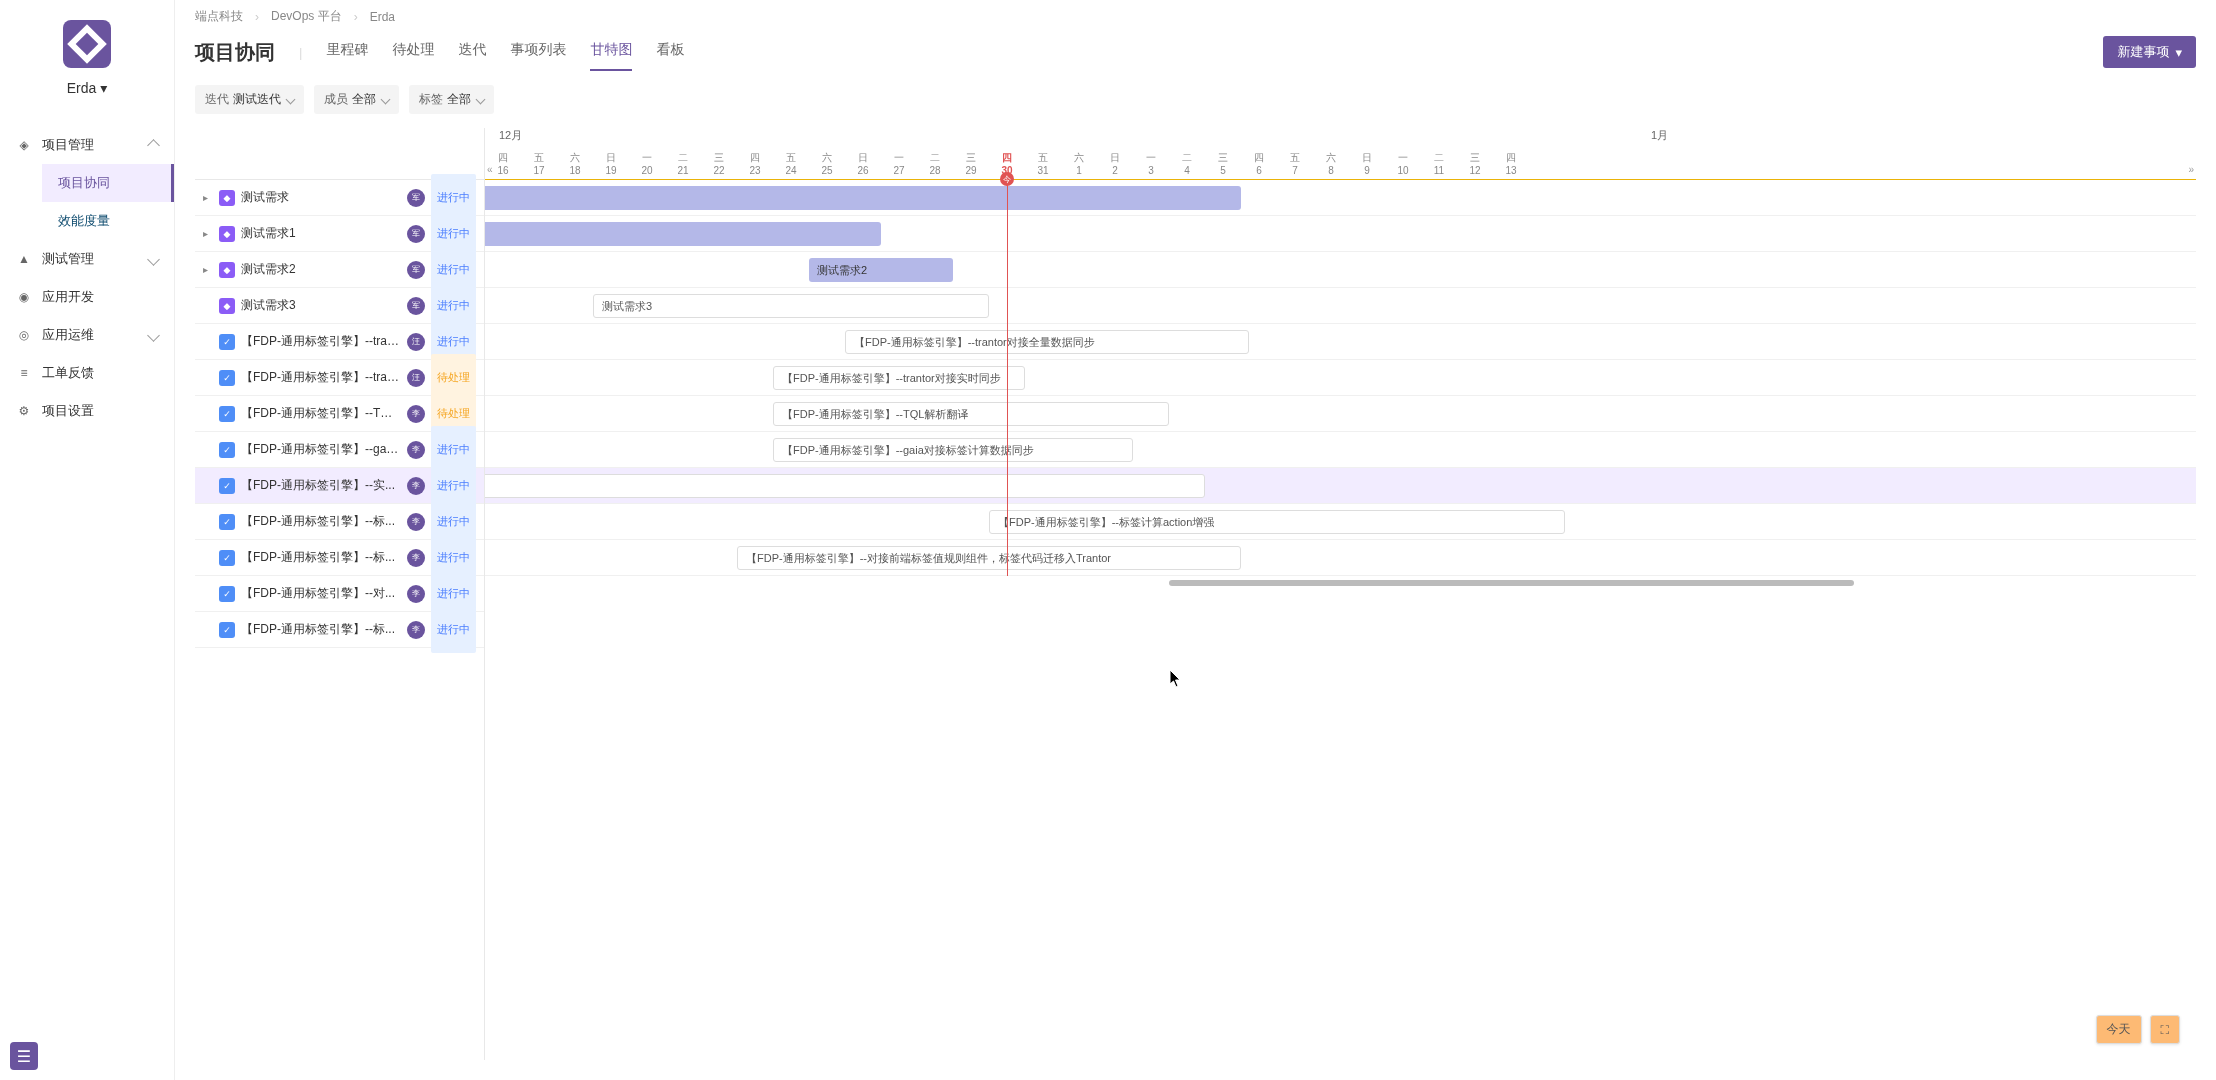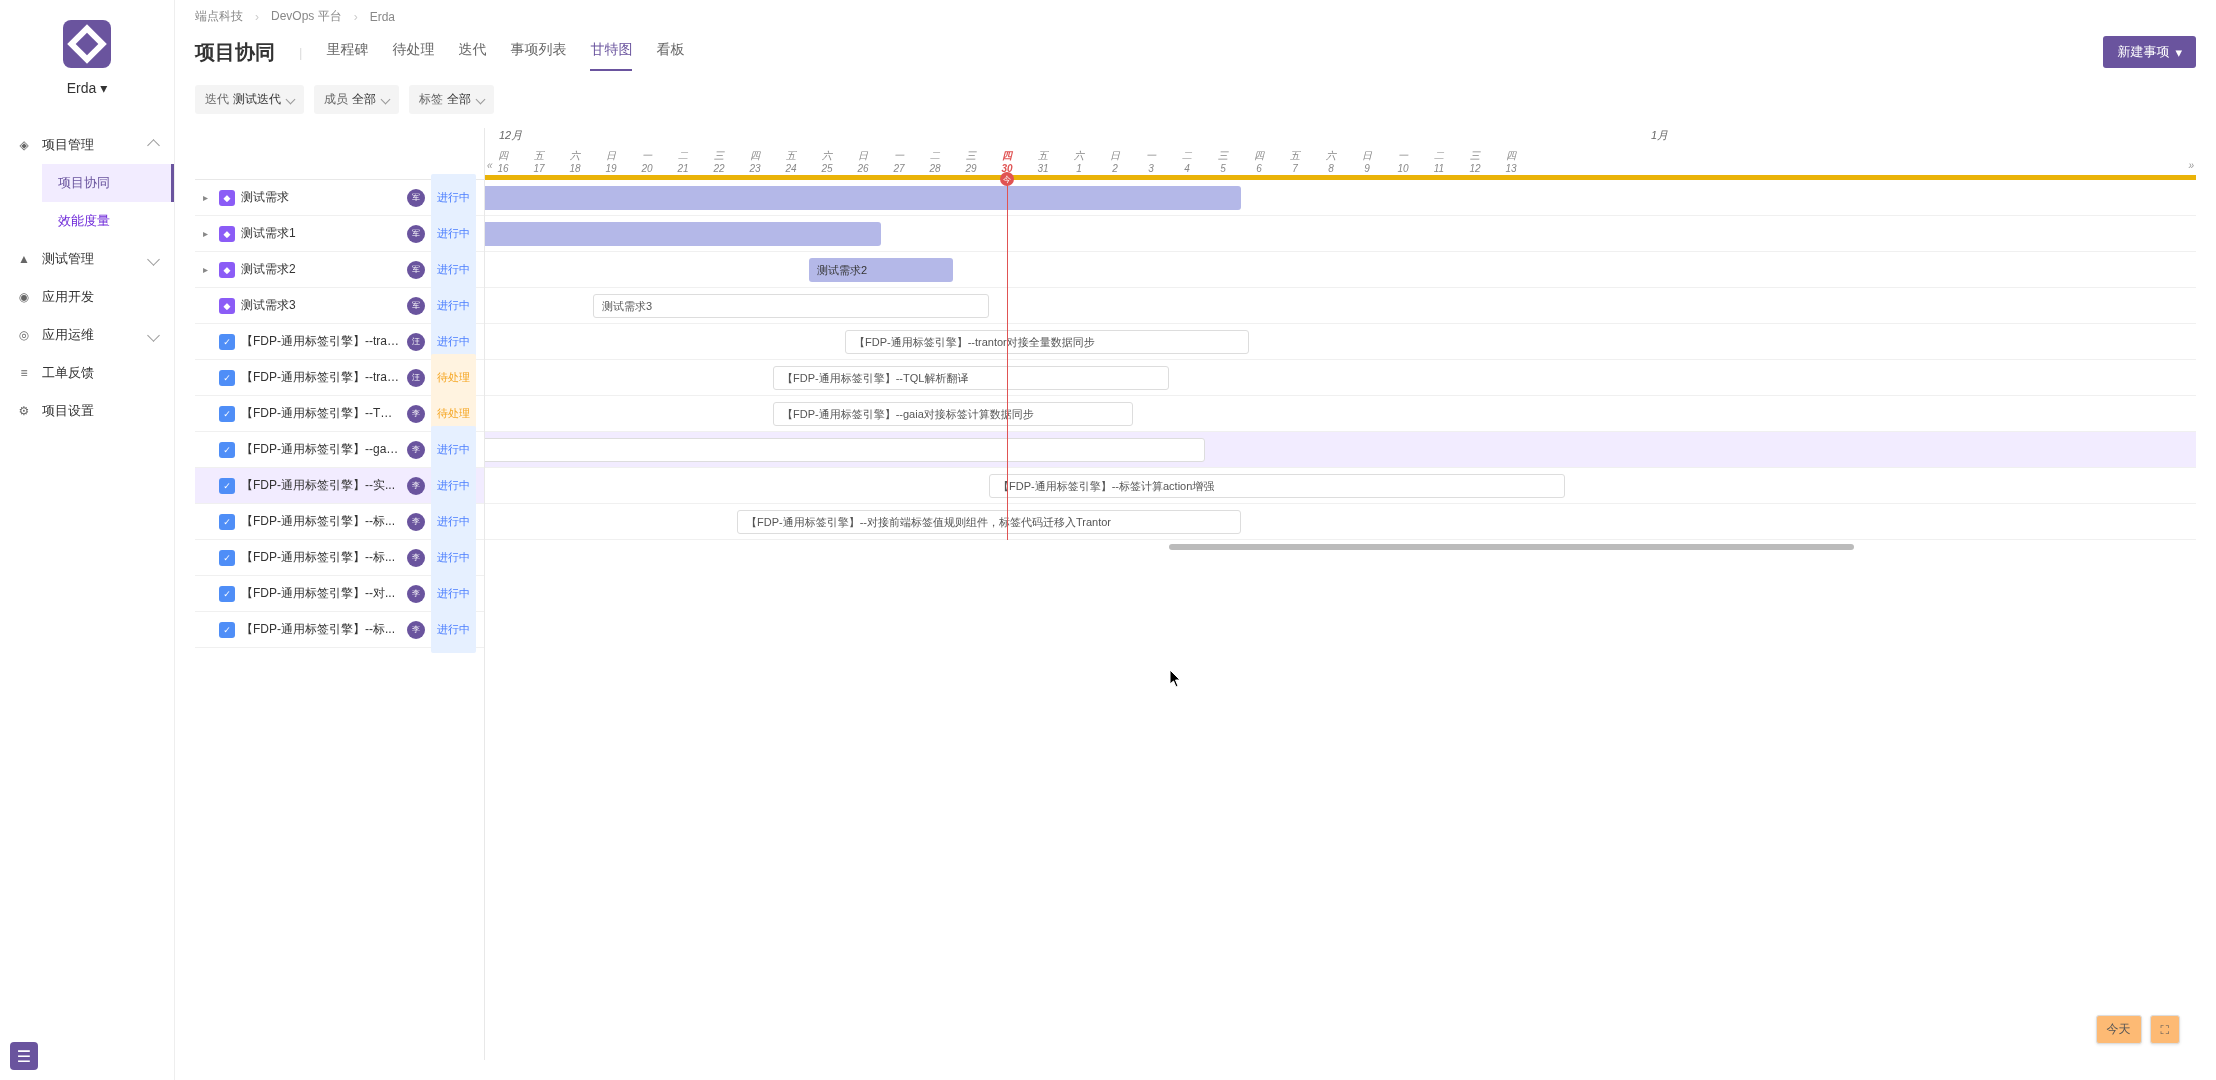--- a/index.html
+++ b/index.html
@@ -12,21 +12,21 @@
 .logo { width: 48px; height: 48px; background: #6a549e; border-radius: 8px; display: flex; align-items: center; justify-content: center; position: relative; }
 .logo-inner { width: 28px; height: 28px; background: #fff; transform: rotate(45deg); position: relative; }
 .logo-inner::after { content: ''; position: absolute; inset: 6px; background: #6a549e; }
 .org-name { margin-top: 12px; font-size: 14px; color: #333; display: flex; align-items: center; gap: 4px; }
 .nav { flex: 1; }
 .nav-item { display: flex; align-items: center; padding: 10px 16px; cursor: pointer; color: #333; gap: 10px; }
 .nav-item.expandable::after { content: ''; margin-left: auto; width: 8px; height: 8px; border-right: 1px solid #999; border-bottom: 1px solid #999; transform: rotate(45deg); }
 .nav-item.expanded::after { transform: rotate(-135deg); }
 .nav-icon { width: 16px; height: 16px; display: inline-flex; align-items: center; justify-content: center; }
 .nav-sub { padding-left: 42px; }
-.nav-sub-item { padding: 10px 16px; cursor: pointer; color: #6d28d9; }
+.nav-sub-item { padding: 10px 16px; cursor: pointer; color: #0c4a6e; }
 .nav-sub-item.active { background: #f2ecff; color: #6a549e; border-right: 3px solid #6a549e; }
 .collapse-btn { width: 28px; height: 28px; background: #6a549e; border-radius: 4px; margin: 10px; display: flex; align-items: center; justify-content: center; cursor: pointer; }
 .collapse-btn span { color: #fff; font-size: 16px; }
 
 
 .main { flex: 1; display: flex; flex-direction: column; overflow: hidden; }
 .breadcrumb { display: flex; align-items: center; gap: 12px; padding: 8px 20px 4px; font-size: 12px; color: #888; }
 .breadcrumb span.sep { color: #ccc; }
 .header-row { display: flex; align-items: center; padding: 4px 20px 0; gap: 24px; }
 .page-title { font-size: 20px; font-weight: 600; color: #333; }
@@ -50,21 +50,21 @@
 .task-type-req { background: #8b5cf6; }
 .task-type-task { background: #4f8ef7; }
 .task-name { flex: 1; overflow: hidden; text-overflow: ellipsis; white-space: nowrap; color: #333; }
 .task-avatar { width: 18px; height: 18px; border-radius: 50%; background: #6a549e; color: #fff; font-size: 8px; display: flex; align-items: center; justify-content: center; flex-shrink: 0; }
 .task-status { padding: 16px 6px; border-radius: 2px; font-size: 11px; flex-shrink: 0; }
 .status-progress { background: #e6f0ff; color: #4a7dff; }
 .status-pending { background: #fff3e0; color: #f5a623; }
 
 .gantt-right { flex: 1; overflow-x: auto; overflow-y: hidden; position: relative; }
 .gantt-timeline { min-width: 1080px; }
-.gantt-header { height: 52px; display: flex; flex-direction: column; border-bottom: 5px solid #eab308; position: relative; font-style: italic; }
+.gantt-header { height: 52px; display: flex; flex-direction: column; border-bottom: 1px solid #eab308; position: relative; }
 .gantt-months { display: flex; height: 20px; font-size: 11px; color: #666; }
 .gantt-month { padding-left: 4px; }
 .gantt-days { display: flex; flex: 1; }
 .gantt-day { width: 36px; text-align: center; font-size: 10px; color: #888; display: flex; flex-direction: column; justify-content: center; line-height: 1.3; }
 .gantt-day.today { color: #e05353; font-weight: 600; }
 .gantt-scroll-left, .gantt-scroll-right { position: absolute; bottom: 4px; font-size: 10px; color: #999; cursor: pointer; }
 .gantt-scroll-left { left: 2px; }
 .gantt-scroll-right { right: 2px; }
 .gantt-body { position: relative; }
 .gantt-body-row { height: 36px; position: relative; border-bottom: 1px solid #f0f0f0; }
@@ -425,20 +425,23 @@
               <div class="gantt-body-row">
                 <div class="gantt-bar bar-req" style="left: 324px; width: 144px;">测试需求2</div>
               </div>
               <div class="gantt-body-row">
                 <div class="gantt-bar bar-task" style="left: 108px; width: 396px;">测试需求3</div>
               </div>
               <div class="gantt-body-row">
                 <div class="gantt-bar bar-task" style="left: 360px; width: 404px;">【FDP-通用标签引擎】--trantor对接全量数据同步</div>
               </div>
               <div class="gantt-body-row">
+                <div class="gantt-bar bar-task" style="left: 288px; width: 252px;">【FDP-通用标签引擎】--trantor对接实时同步</div>
+              </div>
+              <div class="gantt-body-row">
                 <div class="gantt-bar bar-task" style="left: 288px; width: 396px;">【FDP-通用标签引擎】--TQL解析翻译</div>
               </div>
               <div class="gantt-body-row">
                 <div class="gantt-bar bar-task" style="left: 288px; width: 360px;">【FDP-通用标签引擎】--gaia对接标签计算数据同步</div>
               </div>
               <div class="gantt-body-row highlighted">
                 <div class="gantt-bar bar-task" style="left: -180px; width: 900px;"></div>
               </div>
               <div class="gantt-body-row">
                 <div class="gantt-bar bar-task" style="left: 504px; width: 576px;">【FDP-通用标签引擎】--标签计算action增强</div>

